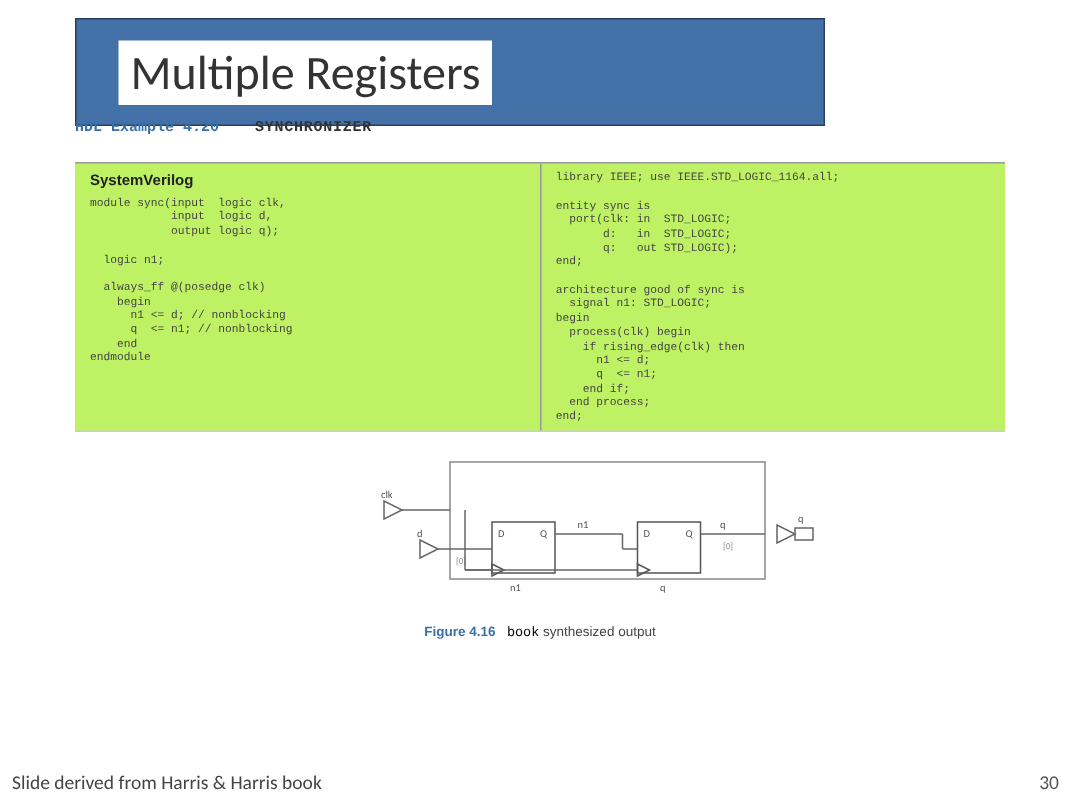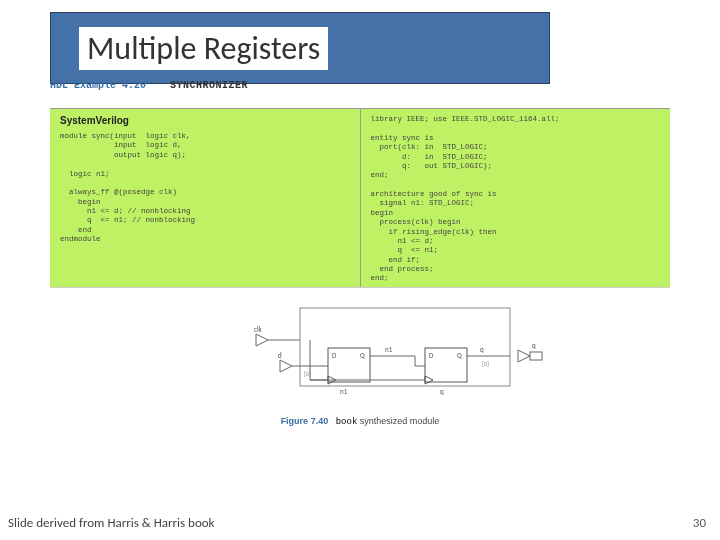--- a/index.html
+++ b/index.html
@@ -202,20 +202,20 @@
     <text x="230" y="52" font-size="7" fill="#555">q</text>
     <text x="232" y="66" font-size="6" fill="#888">[0]</text>
 
     <polygon points="268,50 268,62 280,56" fill="none" stroke="#666" stroke-width="1"></polygon>
     <rect x="280" y="52" width="12" height="8" fill="none" stroke="#666" stroke-width="1"></rect>
     <text x="282" y="48" font-size="7" fill="#555">q</text>
   </svg>
 </div>
 
 <div class="fig-caption">
-  <span class="fig-label">Figure 7.40</span>
+  <span class="fig-label">Figure 4.16</span>
   <span>&nbsp;</span>
   <span class="mono">book</span>
-  <span class="fig-name"> synthesized module</span>
+  <span class="fig-name"> synthesized output</span>
 </div>
 
 <div class="footer-left">Slide derived from Harris &amp; Harris book</div>
 <div class="footer-right">30</div>
 
 </body></html>

